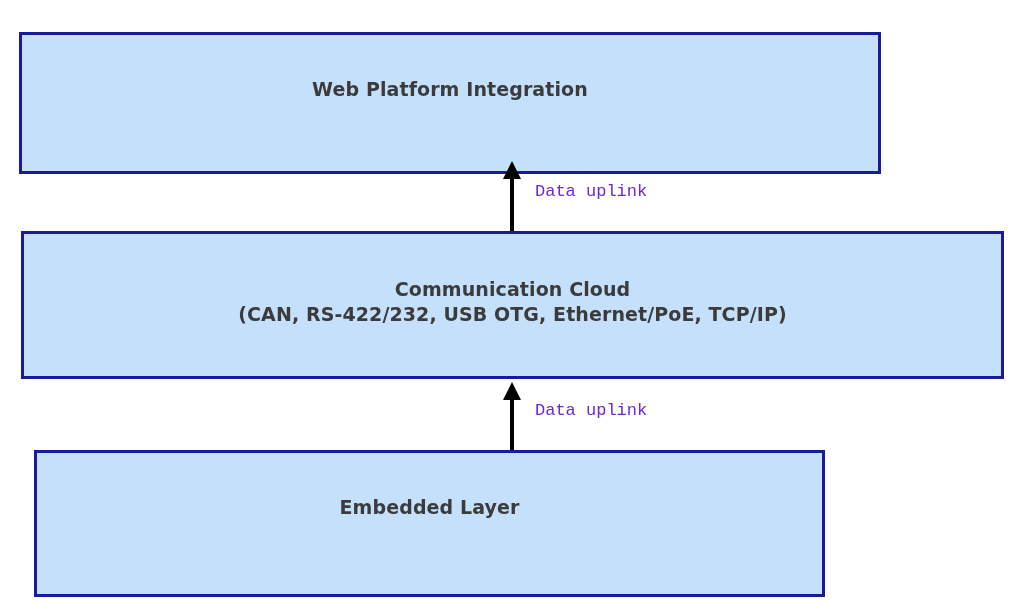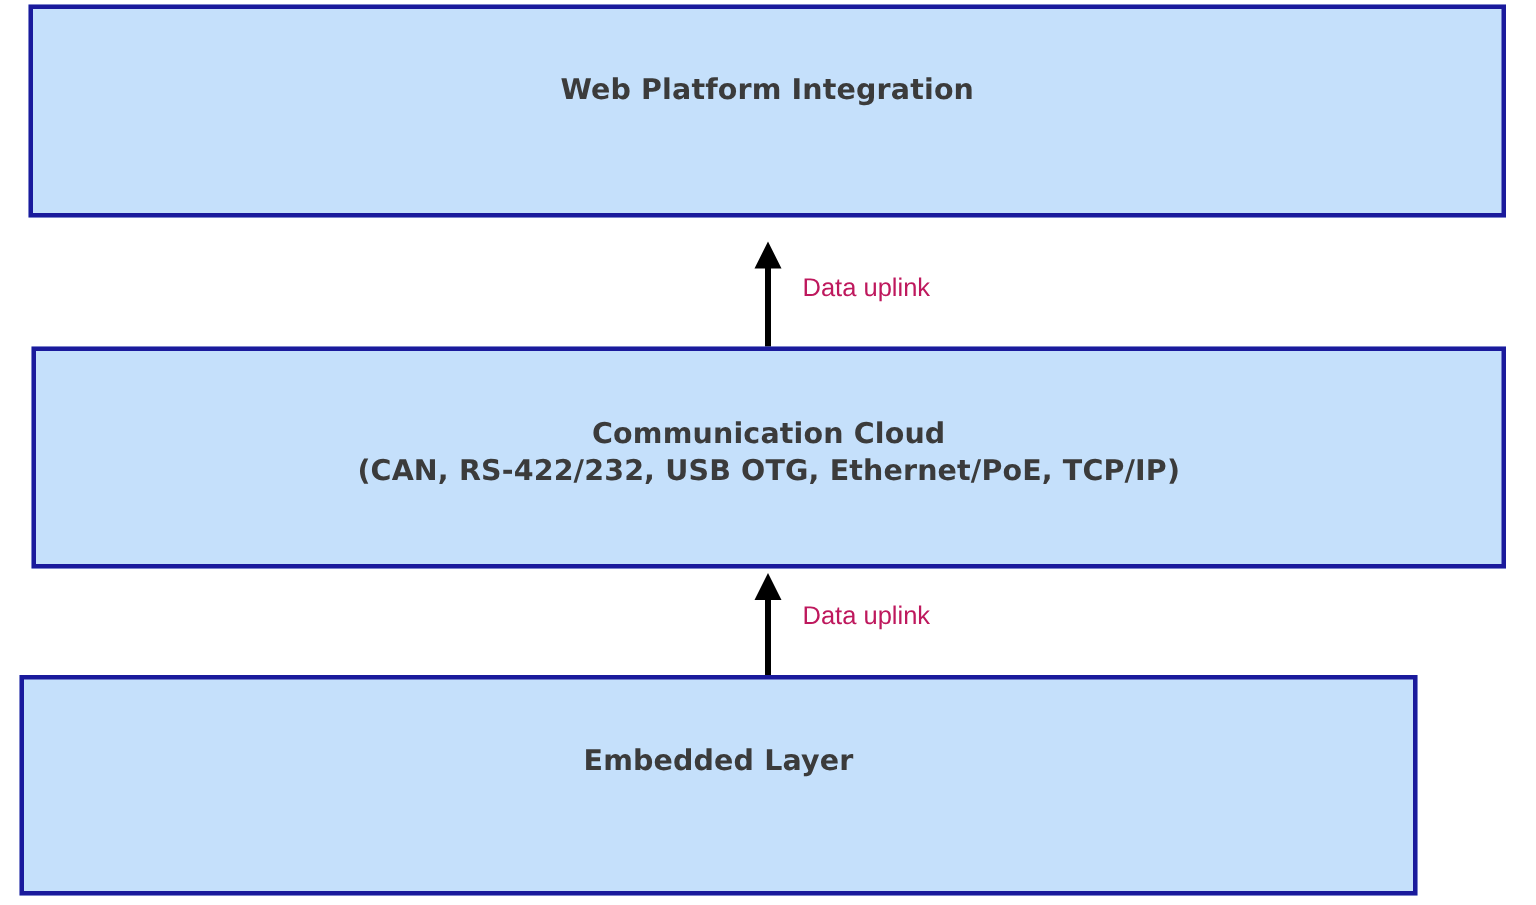--- a/index.html
+++ b/index.html
@@ -38,22 +38,22 @@
     color: #3b3b3b;
     font-size: 19px;
     line-height: 25px;
     letter-spacing: 0.1px;
     white-space: nowrap;
   }
 
   
   #box-web {
     left: 19px;
-    top: 3px;
-    width: 985px;
+    top: 32px;
+    width: 862px;
     height: 142px;
   }
   #box-web .layer-title,
   #box-web .layer-subtitle {
     position: relative;
   }
   #box-web .text-stack {
     position: absolute;
     left: 0;
     right: 0;
@@ -69,23 +69,23 @@
   }
   #box-comm .text-stack {
     position: absolute;
     left: 0;
     right: 0;
     top: 43px;
   }
 
   
   #box-embedded {
-    left: 13px;
+    left: 34px;
     top: 450px;
-    width: 932px;
+    width: 791px;
     height: 147px;
   }
   #box-embedded .text-stack {
     position: absolute;
     left: 0;
     right: 0;
     top: 42px;
   }
 
   .text-stack {
@@ -104,24 +104,24 @@
   }
   #arrow-bottom {
     left: 494px;
     top: 381px;
     width: 36px;
     height: 70px;
   }
 
   .uplink-label {
     position: absolute;
-    font-family: Liberation Sans, sans-serif;
+    font-family: Liberation Mono, monospace;
     font-size: 17px;
     font-weight: normal;
-    color: #be185d;
+    color: #6d28d9;
     white-space: nowrap;
   }
   #uplink-label-top {
     left: 535px;
     top: 182px;
   }
   #uplink-label-bottom {
     left: 535px;
     top: 401px;
   }

